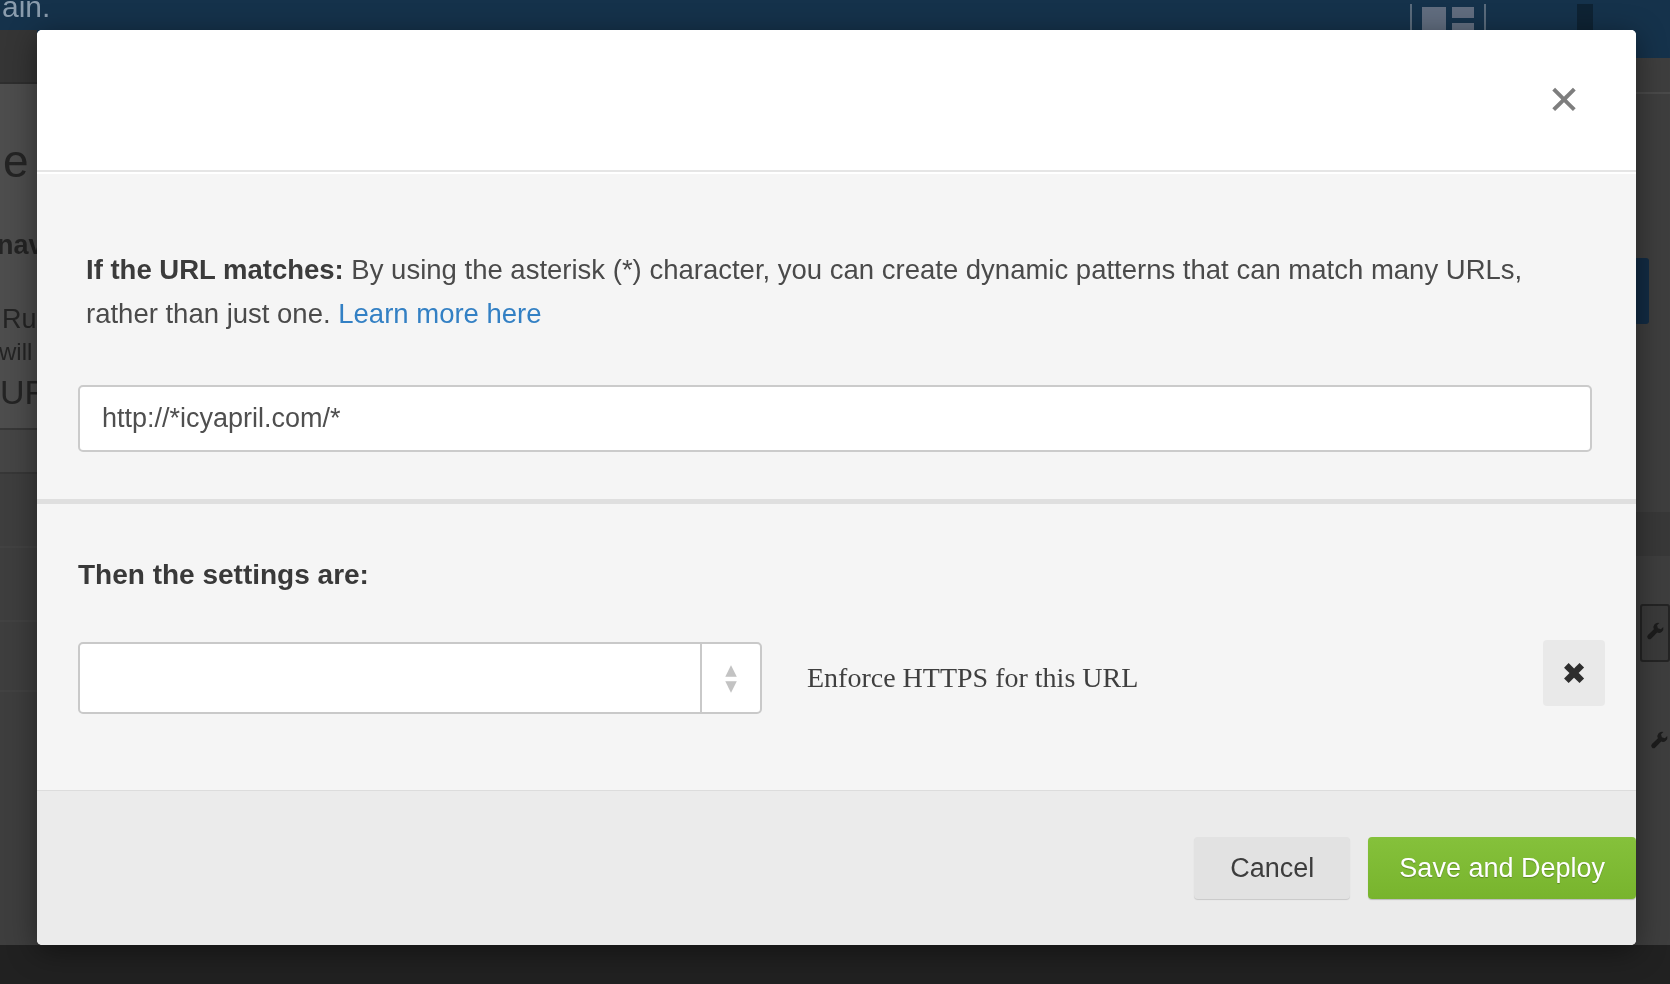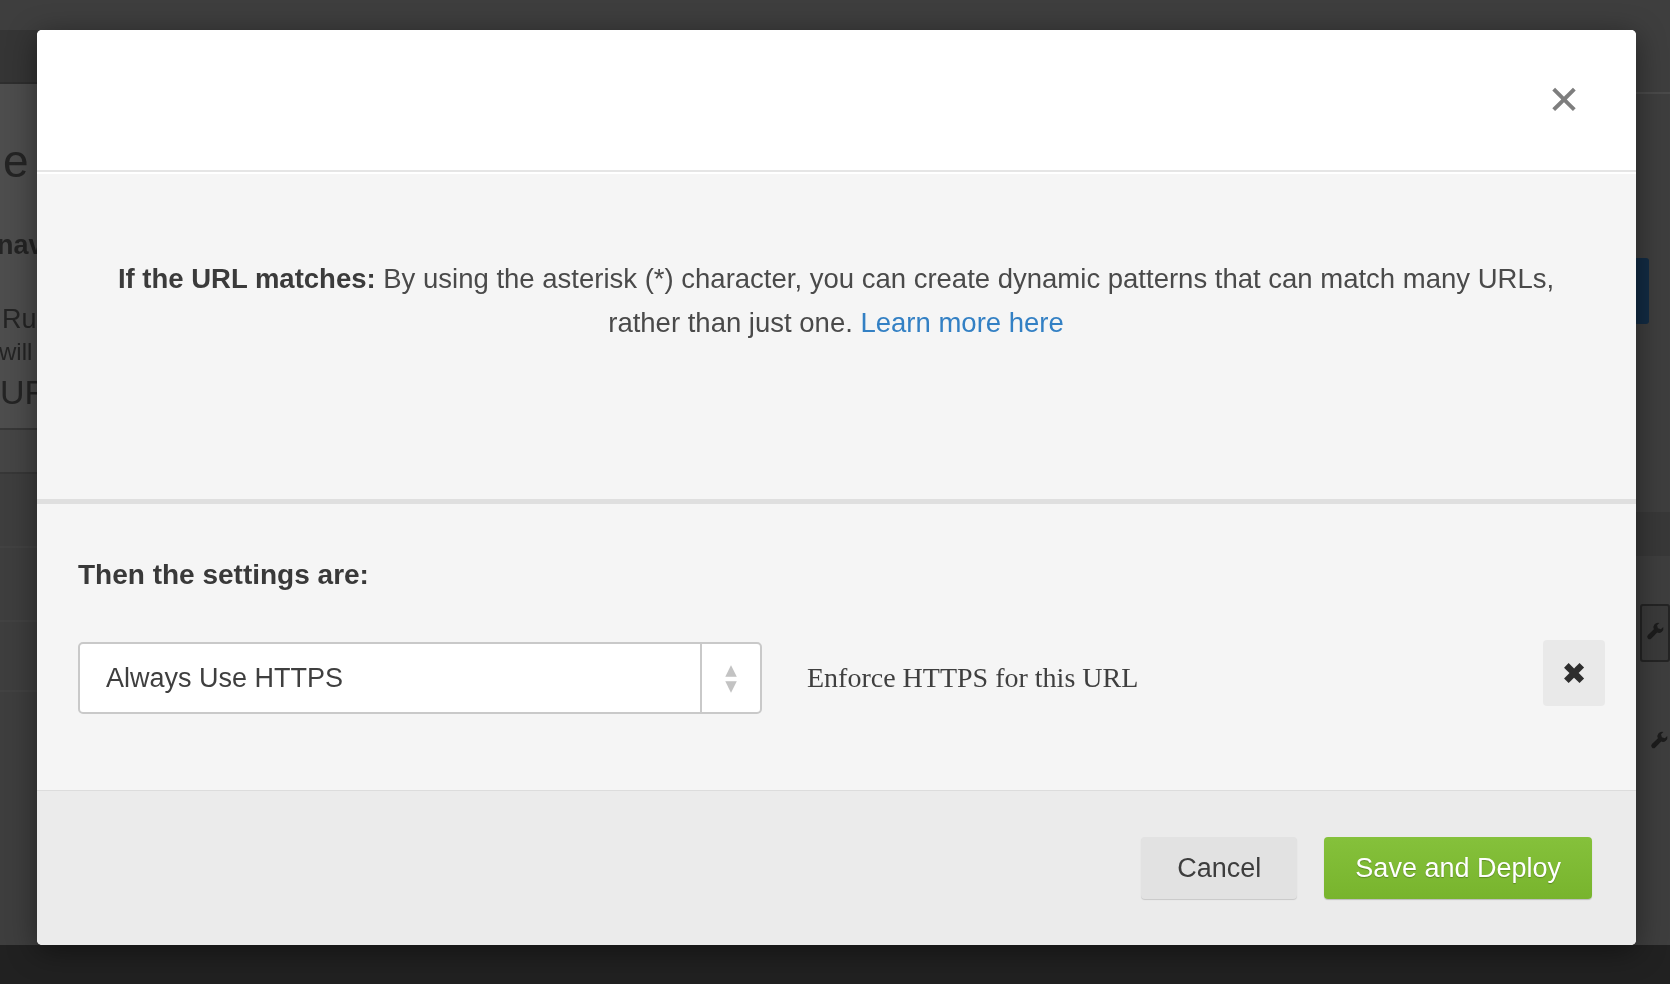--- a/index.html
+++ b/index.html
@@ -64,38 +64,47 @@
   .arrow-glyph{font-family:"DejaVu Sans",sans-serif;font-size:15px;line-height:14px;color:#c3c3c3;}
   .setting-desc{position:absolute;left:770px;top:468px;height:72px;display:flex;align-items:center;font-size:28px;color:#3f3f3f;font-family:Liberation Serif, serif;}
   .remove-btn{
     position:absolute;left:1506px;top:466px;width:62px;height:66px;background:#e9e9e9;border-radius:4px;
     display:flex;align-items:center;justify-content:center;cursor:pointer;
     font-family:"DejaVu Sans",sans-serif;font-size:30px;color:#2e2e2e;
   }
   .setting-note{position:absolute;left:41px;top:556px;font-size:27px;color:#6f6f6f;}
   .modal-footer{
     position:absolute;left:0;top:760px;width:100%;height:155px;background:#ebebeb;border-top:1px solid #dcdcdc;
-    display:flex;align-items:center;justify-content:flex-end;gap:27px;padding-right:44px;
+    display:flex;align-items:center;justify-content:flex-end;gap:18px;
   }
   .btn{
     height:62px;border:none;border-radius:4px;font-family:"Liberation Sans",sans-serif;
     font-size:27px;cursor:pointer;display:flex;align-items:center;justify-content:center;
   }
   .btn-gray{background:#e2e2e2;color:#3d3d3d;padding:0 36px;box-shadow:0 1px 1px rgba(0,0,0,.15);}
   .btn-green{
     background:linear-gradient(#85c13b,#78b42d);color:#fff;padding:0 31px;
     text-shadow:0 1px 1px rgba(0,0,0,.25);box-shadow:0 1px 1px rgba(0,0,0,.2);
   }
 </style>
 </head>
 <body>
 
 <div id="stage">
 
   <div id="backdrop">
+    <div class="abs topbar">
+      <span class="abs topbar-text">ain.</span>
+      <div class="abs tb-vline" style="left:1410px;top:4px;height:32px;"></div>
+      <div class="abs tb-rect" style="left:1422px;top:7px;width:24px;height:27px;"></div>
+      <div class="abs tb-rect" style="left:1452px;top:7px;width:22px;height:11px;"></div>
+      <div class="abs tb-rect" style="left:1452px;top:23px;width:22px;height:11px;"></div>
+      <div class="abs tb-vline" style="left:1484px;top:4px;height:32px;"></div>
+      <div class="abs tb-darkslab" style="left:1577px;top:4px;width:16px;height:32px;"></div>
+    </div>
 
     <div class="abs leftstrip-dark"></div>
     <div class="abs leftstrip-light">
       <span class="abs bg-frag" style="left:3px;top:50px;font-size:46px;">e</span>
       <span class="abs bg-frag" style="left:-3px;top:146px;font-size:27px;font-weight:bold;">nav</span>
       <span class="abs bg-frag" style="left:2px;top:220px;font-size:27px;">Ru</span>
       <span class="abs bg-frag" style="left:-1px;top:254px;font-size:24px;">will</span>
       <span class="abs bg-frag" style="left:0px;top:289px;font-size:34px;">UR</span>
     </div>
     <div class="abs leftstrip-band"></div>
@@ -119,29 +128,29 @@
     <div class="abs bottomband"></div>
   </div>
 
   <div id="modal" class="abs">
 
     <div class="modal-header">
       <div class="close-x">✕</div>
     </div>
 
     <div class="modal-body">
-      <p class="url-paragraph" style="margin:17px;text-align:center;"><b>If the URL matches:</b><span> By using the asterisk (*) character, you can create dynamic patterns that can match many URLs, rather than just one. </span><a class="learn-link" href="#">Learn more here</a></p>
+      <p class="url-paragraph" style="margin:8px;"><b>If the URL matches:</b><span> By using the asterisk (*) character, you can create dynamic patterns that can match many URLs, rather than just one. </span><a class="learn-link" href="#">Learn more here</a></p>
 
+      <input class="url-input" type="text" value="http://*icyapril.com/*" style="">
 
       <div class="section-divider"></div>
 
       <div class="settings-heading">Then the settings are:</div>
 
       <div class="setting-select" role="listbox">
-        <span class="select-value">Always Use HTTPS</span>
         <span class="select-arrows">
           <span class="arrow-glyph">▲</span>
           <span class="arrow-glyph">▼</span>
         </span>
       </div>
 
       <div class="setting-desc">Enforce HTTPS for this URL</div>
 
       <div class="remove-btn">
         <span>✖</span>

